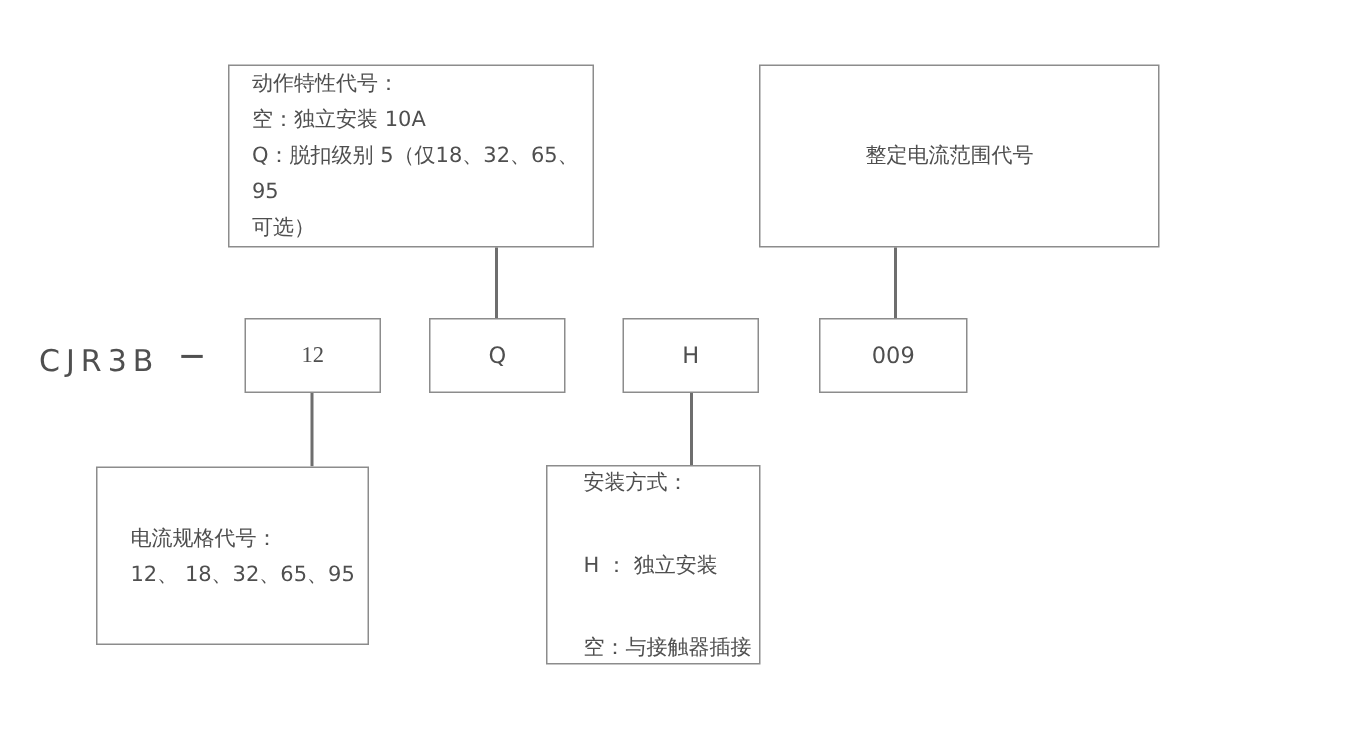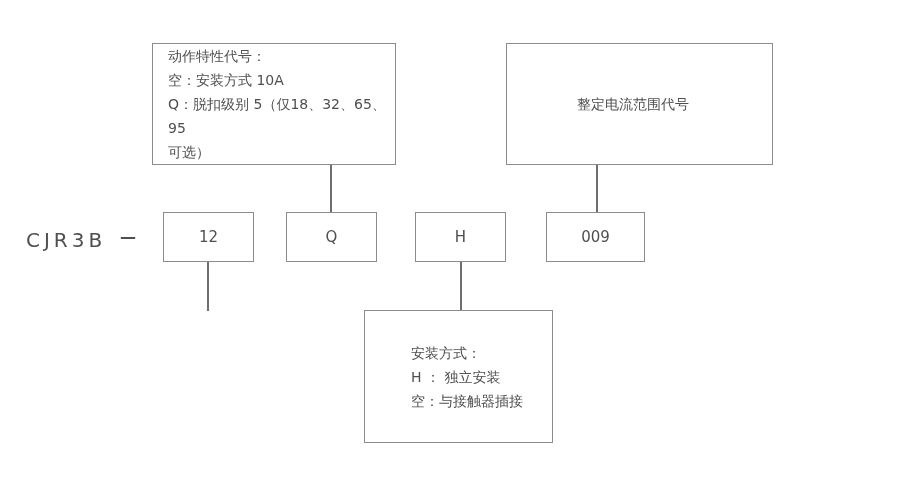--- a/index.html
+++ b/index.html
@@ -37,37 +37,38 @@
   #box-action-characteristic .line { white-space: normal; }
   #box-current-range {
     left: 506px; top: 43px; width: 267px; height: 122px;
     padding-left: 70px;
   }
   #box-current-spec {
     left: 64px; top: 311px; width: 182px; height: 119px;
     padding-left: 22px;
   }
   #box-mounting {
-    left: 364px; top: 310px; width: 189px; height: 133px;
-    padding-left: 46px;
+    left: 364px; top: 310px; width: 143px; height: 133px;
+    padding-left: 24px;
+    gap: 31px;
   }
   .code-box {
     position: absolute;
     top: 212px;
     height: 50px;
     border: 1px solid #8c8c8c;
     background: #ffffff;
     display: flex;
     align-items: center;
     justify-content: center;
     box-sizing: border-box;
     font-size: 15px;
     color: #4f4f4f;
   }
-  #code-box-0 { left: 163px; width: 91px; }
+  #code-box-0 { left: 163px; width: 91px; font-family: Liberation Serif, serif; }
   #code-box-1 { left: 286px; width: 91px; }
   #code-box-2 { left: 415px; width: 91px; }
   #code-box-3 { left: 546px; width: 99px; }
   .connector {
     position: absolute;
     width: 2px;
     background: #6e6e6e;
   }
   #connector-action { left: 330px; top: 165px; height: 47px; }
   #connector-range  { left: 596px; top: 165px; height: 47px; }
@@ -91,21 +92,21 @@
     color: #4f4f4f;
   }
 </style>
 </head>
 <body>
 
 <div class="canvas">
 
   <div class="callout-box" id="box-action-characteristic">
     <div class="line">动作特性代号：</div>
-    <div class="line">空：安装方式 10A</div>
+    <div class="line">空：独立安装 10A</div>
     <div class="line">Q：脱扣级别 5（仅18、32、65、95</div>
     <div class="line">可选）</div>
   </div>
 
   <div class="callout-box" id="box-current-range">
     <div class="line">整定电流范围代号</div>
   </div>
 
   <div class="model-prefix">CJR3B</div>
   <div class="model-separator">—</div>
@@ -121,20 +122,24 @@
   </div>
   <div class="code-box" id="code-box-3">
     <span>009</span>
   </div>
 
   <div class="connector" id="connector-action"></div>
   <div class="connector" id="connector-range"></div>
   <div class="connector" id="connector-spec"></div>
   <div class="connector" id="connector-mount"></div>
 
+  <div class="callout-box" id="box-current-spec">
+    <div class="line">电流规格代号：</div>
+    <div class="line">12、 18、32、65、95</div>
+  </div>
 
   <div class="callout-box" id="box-mounting">
     <div class="line">安装方式：</div>
     <div class="line">H ： 独立安装</div>
     <div class="line">空：与接触器插接</div>
   </div>
 
 </div>
 
 </body></html>

